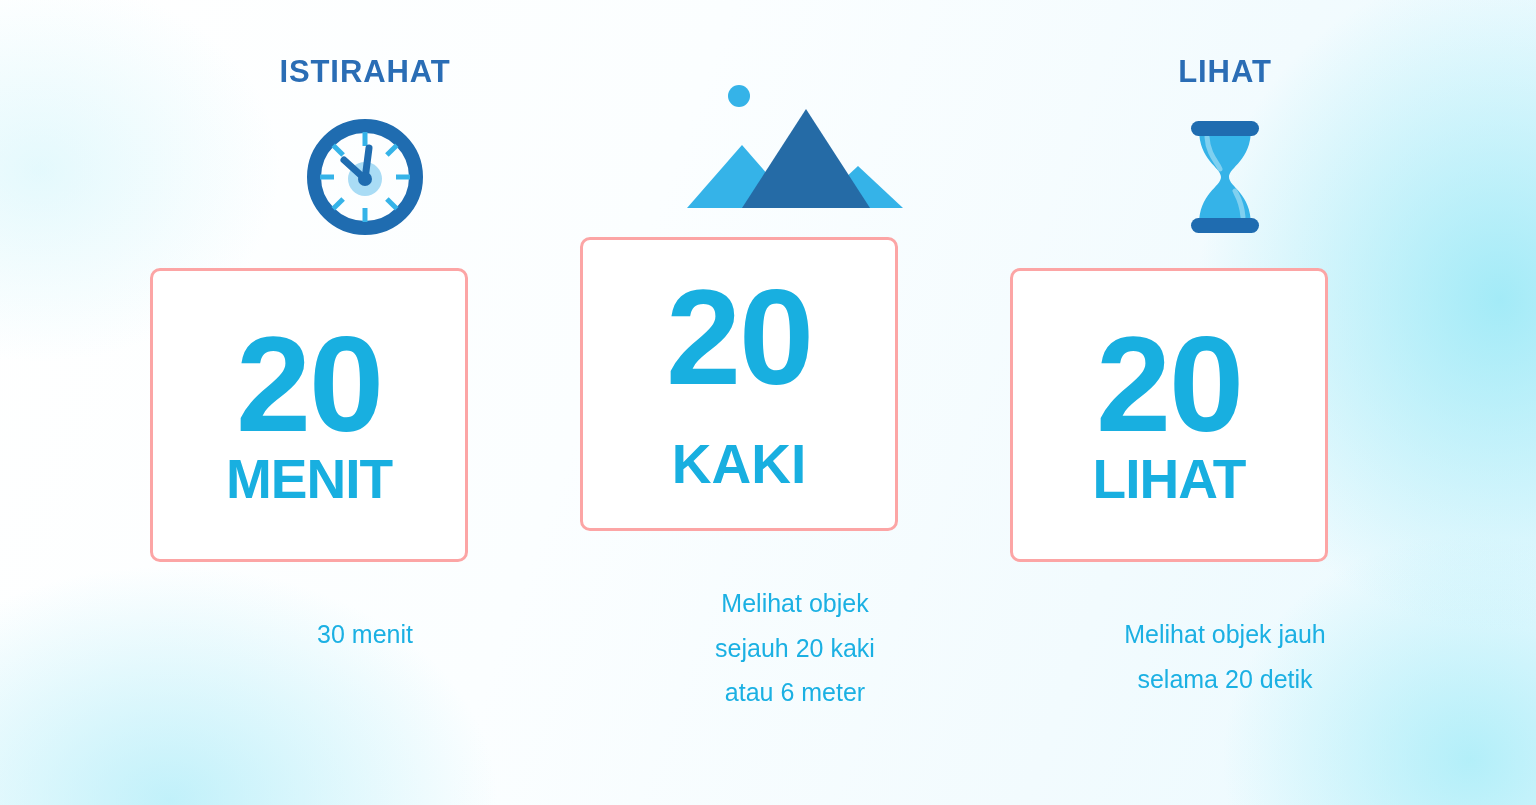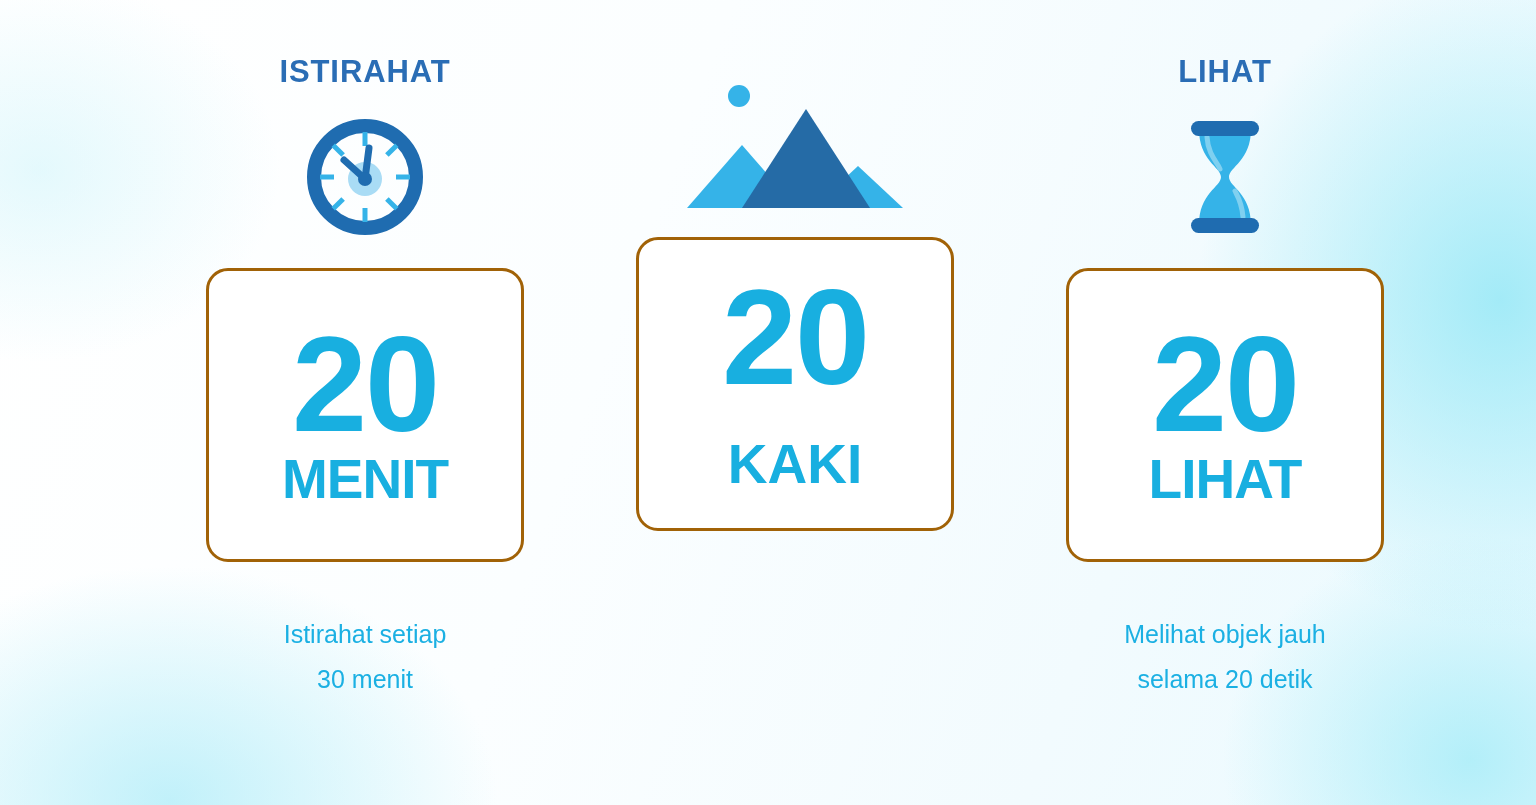--- a/index.html
+++ b/index.html
@@ -35,21 +35,20 @@
     z-index: 1;
     display: flex;
     justify-content: flex-start;
     padding-left: 150px;
     box-sizing: border-box;
   }
   .column {
     width: 430px;
     display: flex;
     flex-direction: column;
-    align-items: center;
     padding-top: 56px;
     box-sizing: border-box;
   }
 
   
   .col-heading {
     font-size: 31px;
     font-weight: bold;
     letter-spacing: 0.9px;
     color: #2a6db5;
@@ -64,22 +63,22 @@
     margin-top: 22px;
     display: flex;
     align-items: center;
     justify-content: center;
   }
 
   
   .card {
     width: 312px;
     height: 288px;
-    border: 3px solid #a16207;
-    border-radius: 22px;
+    border: 3px solid #fca5a5;
+    border-radius: 10px;
     background: #ffffff;
     margin-top: 24px;
     position: relative;
     display: flex;
     flex-direction: column;
     align-items: center;
     justify-content: center;
   }
   .card .big-number {
     font-size: 135px;
@@ -141,41 +140,45 @@
         <circle cx="59" cy="61" r="7" fill="#1f6cb0"></circle>
       </svg>
     </div>
 
     <div class="card">
       <div class="big-number">20</div>
       <div class="unit-word">MENIT</div>
     </div>
 
     <div class="caption">
-      <div>Istirahat setiap</div>
       <div>30 menit</div>
     </div>
   </div>
 
   <div class="column">
 
     <div class="icon-slot">
       <svg width="226" height="128" viewBox="0 0 226 128">
         <circle cx="57" cy="14" r="11" fill="#35b3e8"></circle>
         <polygon points="60,63 115,126 5,126" fill="#35b3e8"></polygon>
         <polygon points="176,84 221,126 131,126" fill="#35b3e8"></polygon>
         <polygon points="124,27 188,126 60,126" fill="#256ba6"></polygon>
       </svg>
     </div>
 
     <div class="card narrow-unit">
       <div class="big-number">20</div>
       <div class="unit-word">KAKI</div>
     </div>
 
+    <div class="caption">
+      <div>Melihat objek</div>
+      <div>sejauh 20 kaki</div>
+      <div>atau 6 meter</div>
+    </div>
   </div>
 
   <div class="column">
     <div class="col-heading">LIHAT</div>
 
     <div class="icon-slot">
       <svg width="80" height="128" viewBox="0 0 80 128">
         <path d="M14 16 H66 C66 48 44 54 44 64 C44 74 66 80 66 112 H14 C14 80 36 74 36 64 C36 54 14 48 14 16 Z" fill="#35b3e8"></path>
         <path d="M22 24 C23 42 33 50 35 56" fill="none" stroke="#7fd0f0" stroke-width="5" stroke-linecap="round"></path>
         <path d="M58 104 C57 90 52 82 50 78" fill="none" stroke="#7fd0f0" stroke-width="5" stroke-linecap="round"></path>

